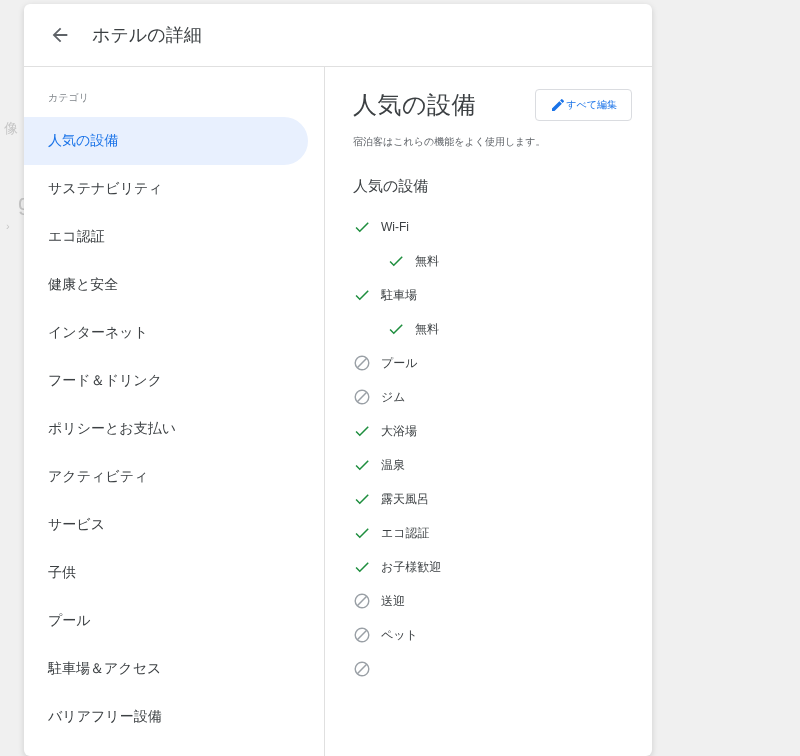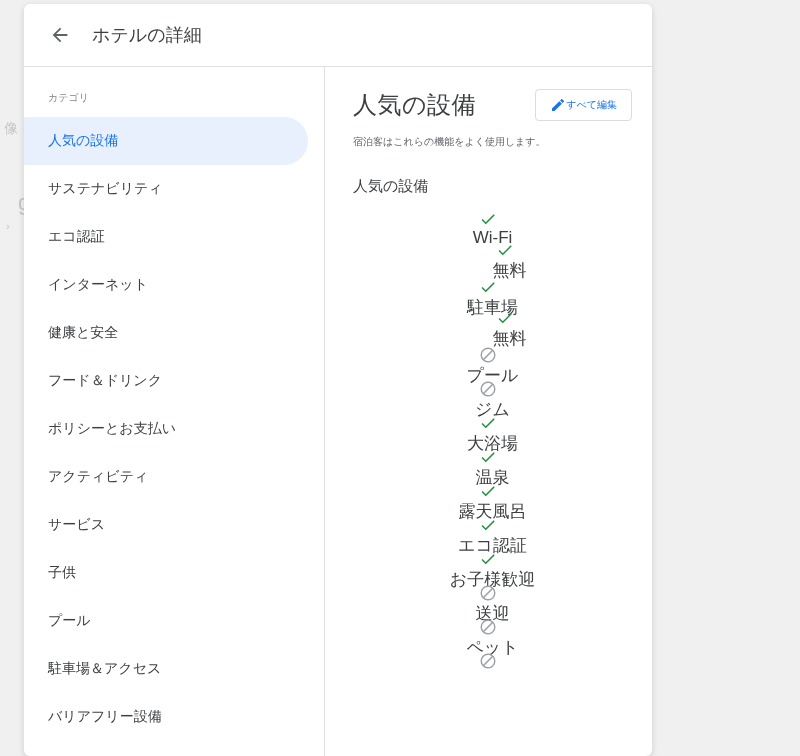--- a/index.html
+++ b/index.html
@@ -17,22 +17,22 @@
   .nav-item{height:48px;display:flex;align-items:center;padding-left:24px;font-size:14px;color:#3c4043;border-radius:0 24px 24px 0;cursor:pointer;margin-right:16px;}
   .nav-item.active{background:#e8f0fe;color:#1a73e8;}
   .main{flex:1;padding:22px 20px 0 28px;overflow:hidden;}
   .section-head{display:flex;align-items:center;margin-bottom:14px;}
   .section-title{font-size:24px;color:#3c4043;flex:1;letter-spacing:.5px;}
   .edit-all{display:flex;align-items:center;border:1px solid #dadce0;border-radius:4px;padding:7px 14px;color:#1a73e8;font-size:10px;cursor:pointer;background:#fff;font-family:Liberation Serif, serif;}
   .edit-all svg{width:16px;height:16px;}
   .section-sub{font-size:10px;color:#5f6368;margin-bottom:28px;}
   .list-title{font-size:15px;color:#3c4043;margin-bottom:14px;}
   .amenities{display:flex;flex-direction:column;gap:0;}
-  .arow{display:flex;align-items:center;height:34px;font-size:17px;color:#3c4043;flex-direction:column;}
-  .arow.child{padding-left:34px;justify-content:center;}
+  .arow{display:flex;align-items:center;height:34px;font-size:12px;color:#3c4043;}
+  .arow.child{padding-left:34px;}
   .aicon{width:28px;display:flex;align-items:center;justify-content:flex-start;}
   .aicon svg{width:18px;height:18px;}
   .check{color:#1e8e3e;}
   .none{color:#9aa0a6;}
   .alabel{color:#3c4043;}
 </style>
 </head>
 <body>
 
 <div class="viewport">
@@ -52,22 +52,22 @@
       <div class="header-title">ホテルの詳細</div>
     </div>
 
     <div class="body">
       <nav class="sidebar">
         <div class="sidebar-label">カテゴリ</div>
         <div id="nav-list">
             <div class="nav-item active">人気の設備</div>
             <div class="nav-item">サステナビリティ</div>
             <div class="nav-item">エコ認証</div>
+            <div class="nav-item">健康と安全</div>
             <div class="nav-item">インターネット</div>
-            <div class="nav-item">健康と安全</div>
             <div class="nav-item">フード＆ドリンク</div>
             <div class="nav-item">ポリシーとお支払い</div>
             <div class="nav-item">アクティビティ</div>
             <div class="nav-item">サービス</div>
             <div class="nav-item">子供</div>
             <div class="nav-item">プール</div>
             <div class="nav-item">駐車場＆アクセス</div>
             <div class="nav-item">バリアフリー設備</div>
           </div>
       </nav>

